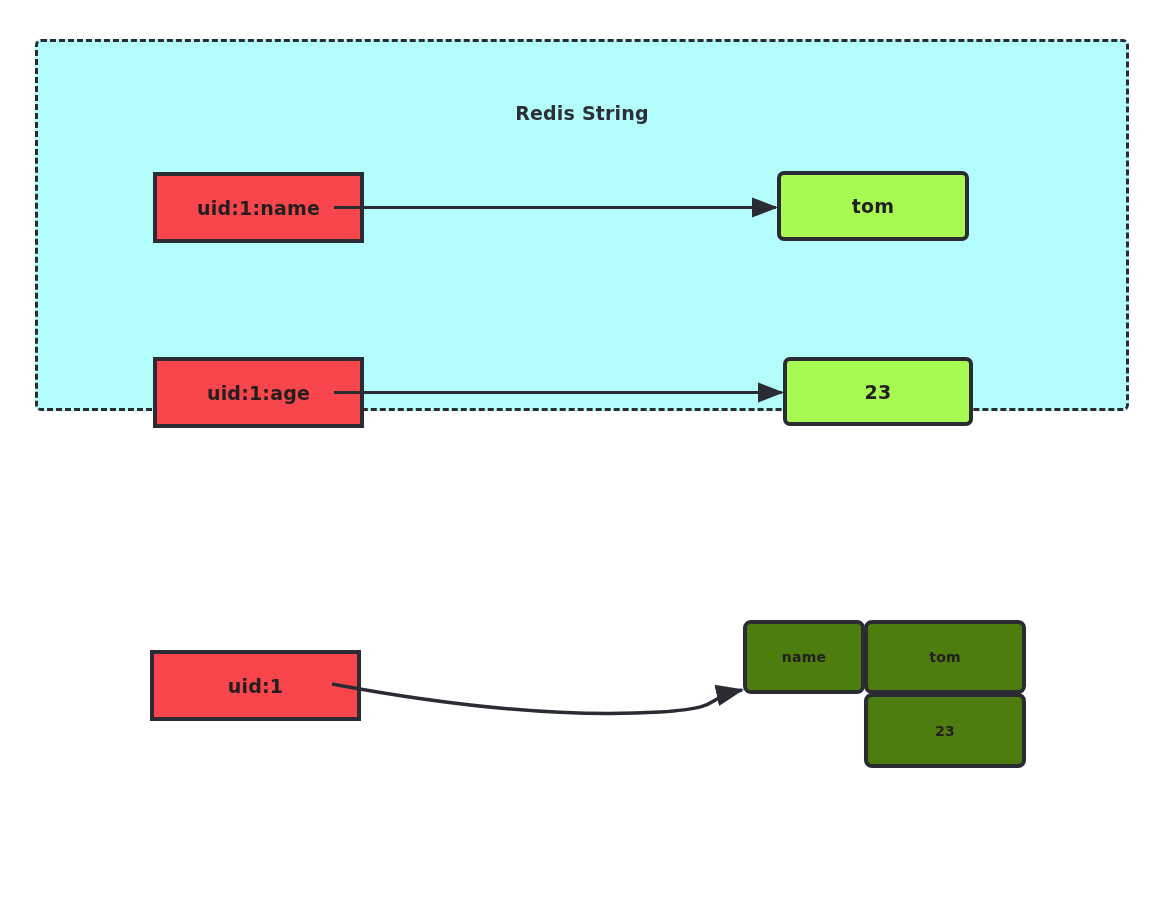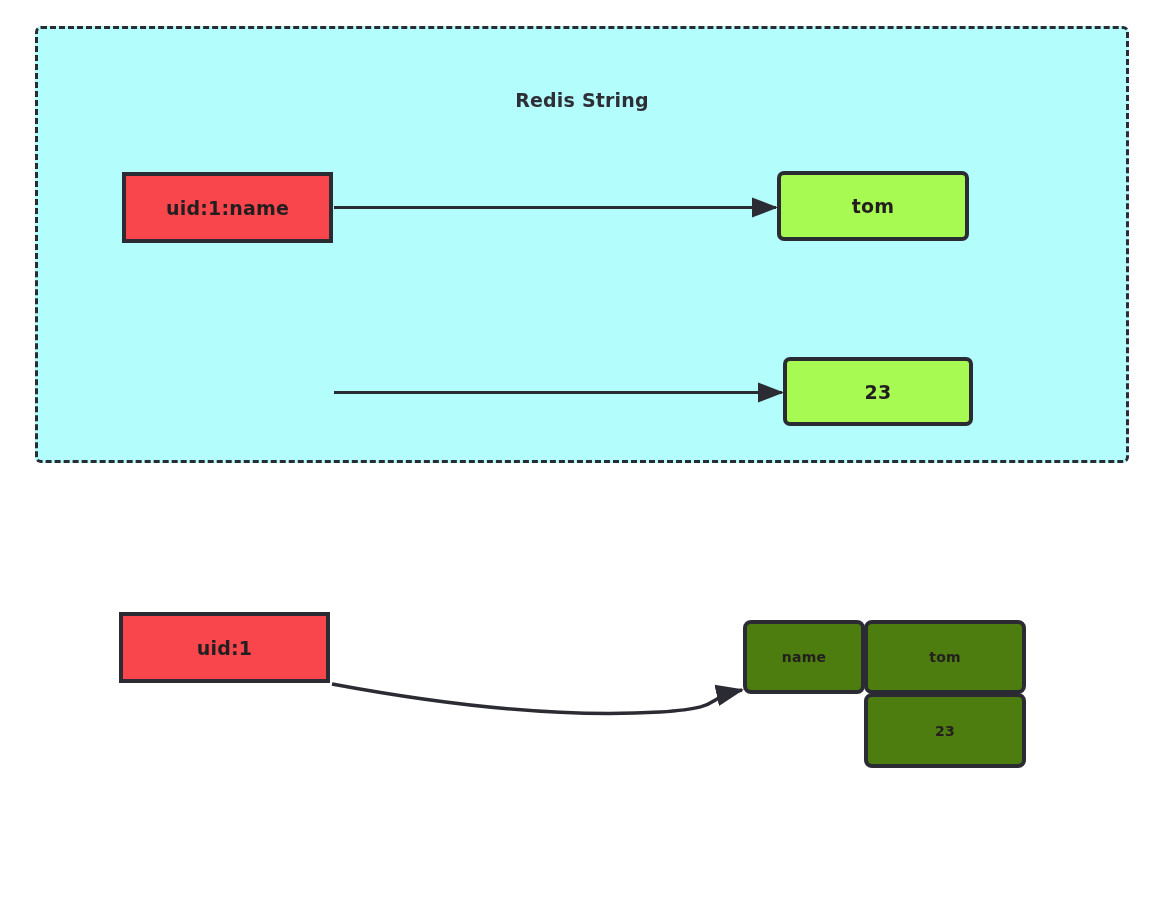--- a/index.html
+++ b/index.html
@@ -15,21 +15,21 @@
     background: #ffffff;
   }
 
   
   .panel {
     position: absolute;
     background: #b3fdfc;
     border: 3px dashed #2b2b33;
     border-radius: 6px;
   }
-  #panel-string { left: 35px;  top: 26px;  width: 1094px; height: 437px; text-decoration: underline; }
+  #panel-string { left: 35px;  top: 39px;  width: 1094px; height: 372px; text-decoration: underline; }
   #panel-hash   { left: 35px;  top: 517px; width: 1094px; height: 364px; }
 
   .panel-title {
     position: absolute;
     left: 0; right: 0;
     text-align: center;
     font-size: 19px;
     font-weight: bold;
     color: #2e2e36;
     letter-spacing: 0.2px;
@@ -43,24 +43,25 @@
     background: #f9454c;
     border: 4px solid #2b2b33;
     border-radius: 0;
     display: flex;
     align-items: center;
     justify-content: center;
     font-size: 19px;
     font-weight: bold;
     color: #231f20;
     letter-spacing: 0.2px;
+    margin-left: 31px;
   }
   #key-name { left: 122px; top: 172px; width: 211px; height: 71px; }
   #key-age  { left: 122px; top: 357px; width: 211px; height: 71px; }
-  #key-uid  { left: 119px; top: 612px; width: 211px; height: 71px; }
+  #key-uid  { left: 119px; top: 650px; width: 211px; height: 71px; }
 
   
   .val-box {
     position: absolute;
     background: #a7fa51;
     border: 4px solid #2b2b33;
     border-radius: 7px;
     display: flex;
     align-items: center;
     justify-content: center;
@@ -105,20 +106,21 @@
 <div id="canvas">
 
   <div class="panel" id="panel-string">
     <div class="panel-title" id="title-string">Redis String</div>
   </div>
 
   <div class="key-box" id="key-name">uid:1:name</div>
 
   <div class="val-box" id="val-tom">tom</div>
 
+  <div class="key-box" id="key-age">uid:1:age</div>
 
   <div class="val-box" id="val-23">23</div>
 
 
   <div class="key-box" id="key-uid">uid:1</div>
 
   <div class="hash-cell" id="hash-k0">name</div>
   <div class="hash-cell" id="hash-v0">tom</div>
   <div class="hash-cell" id="hash-v1">23</div>
 

